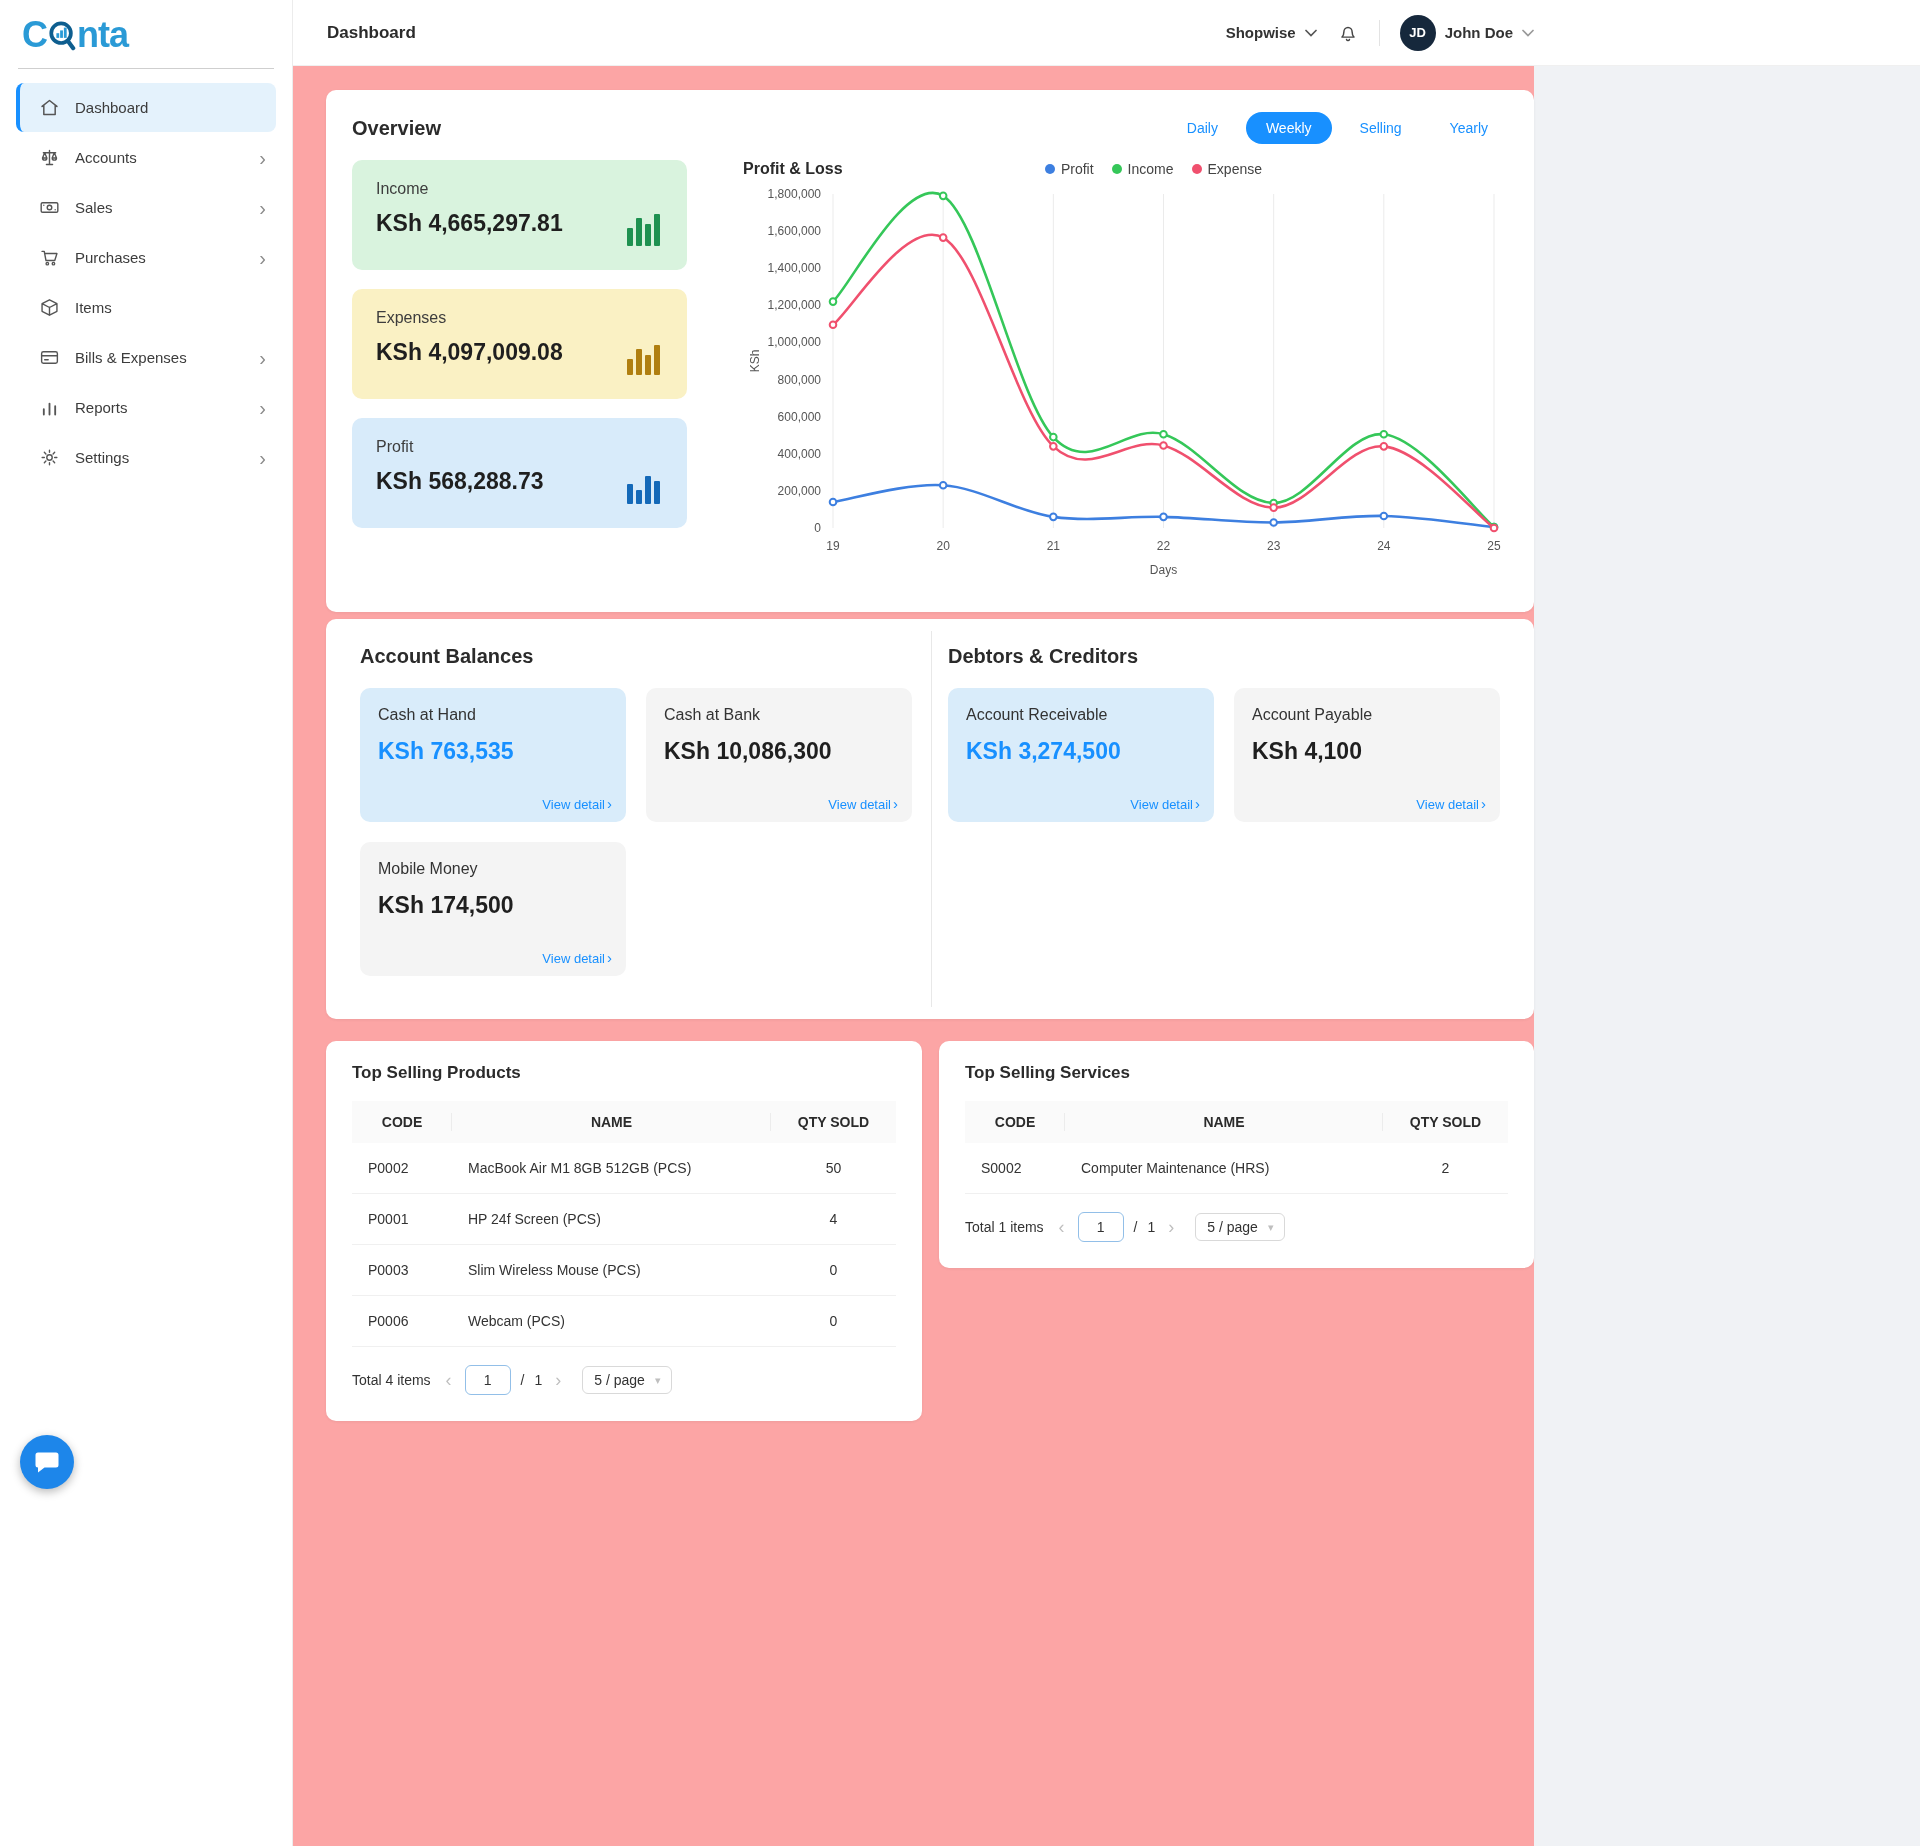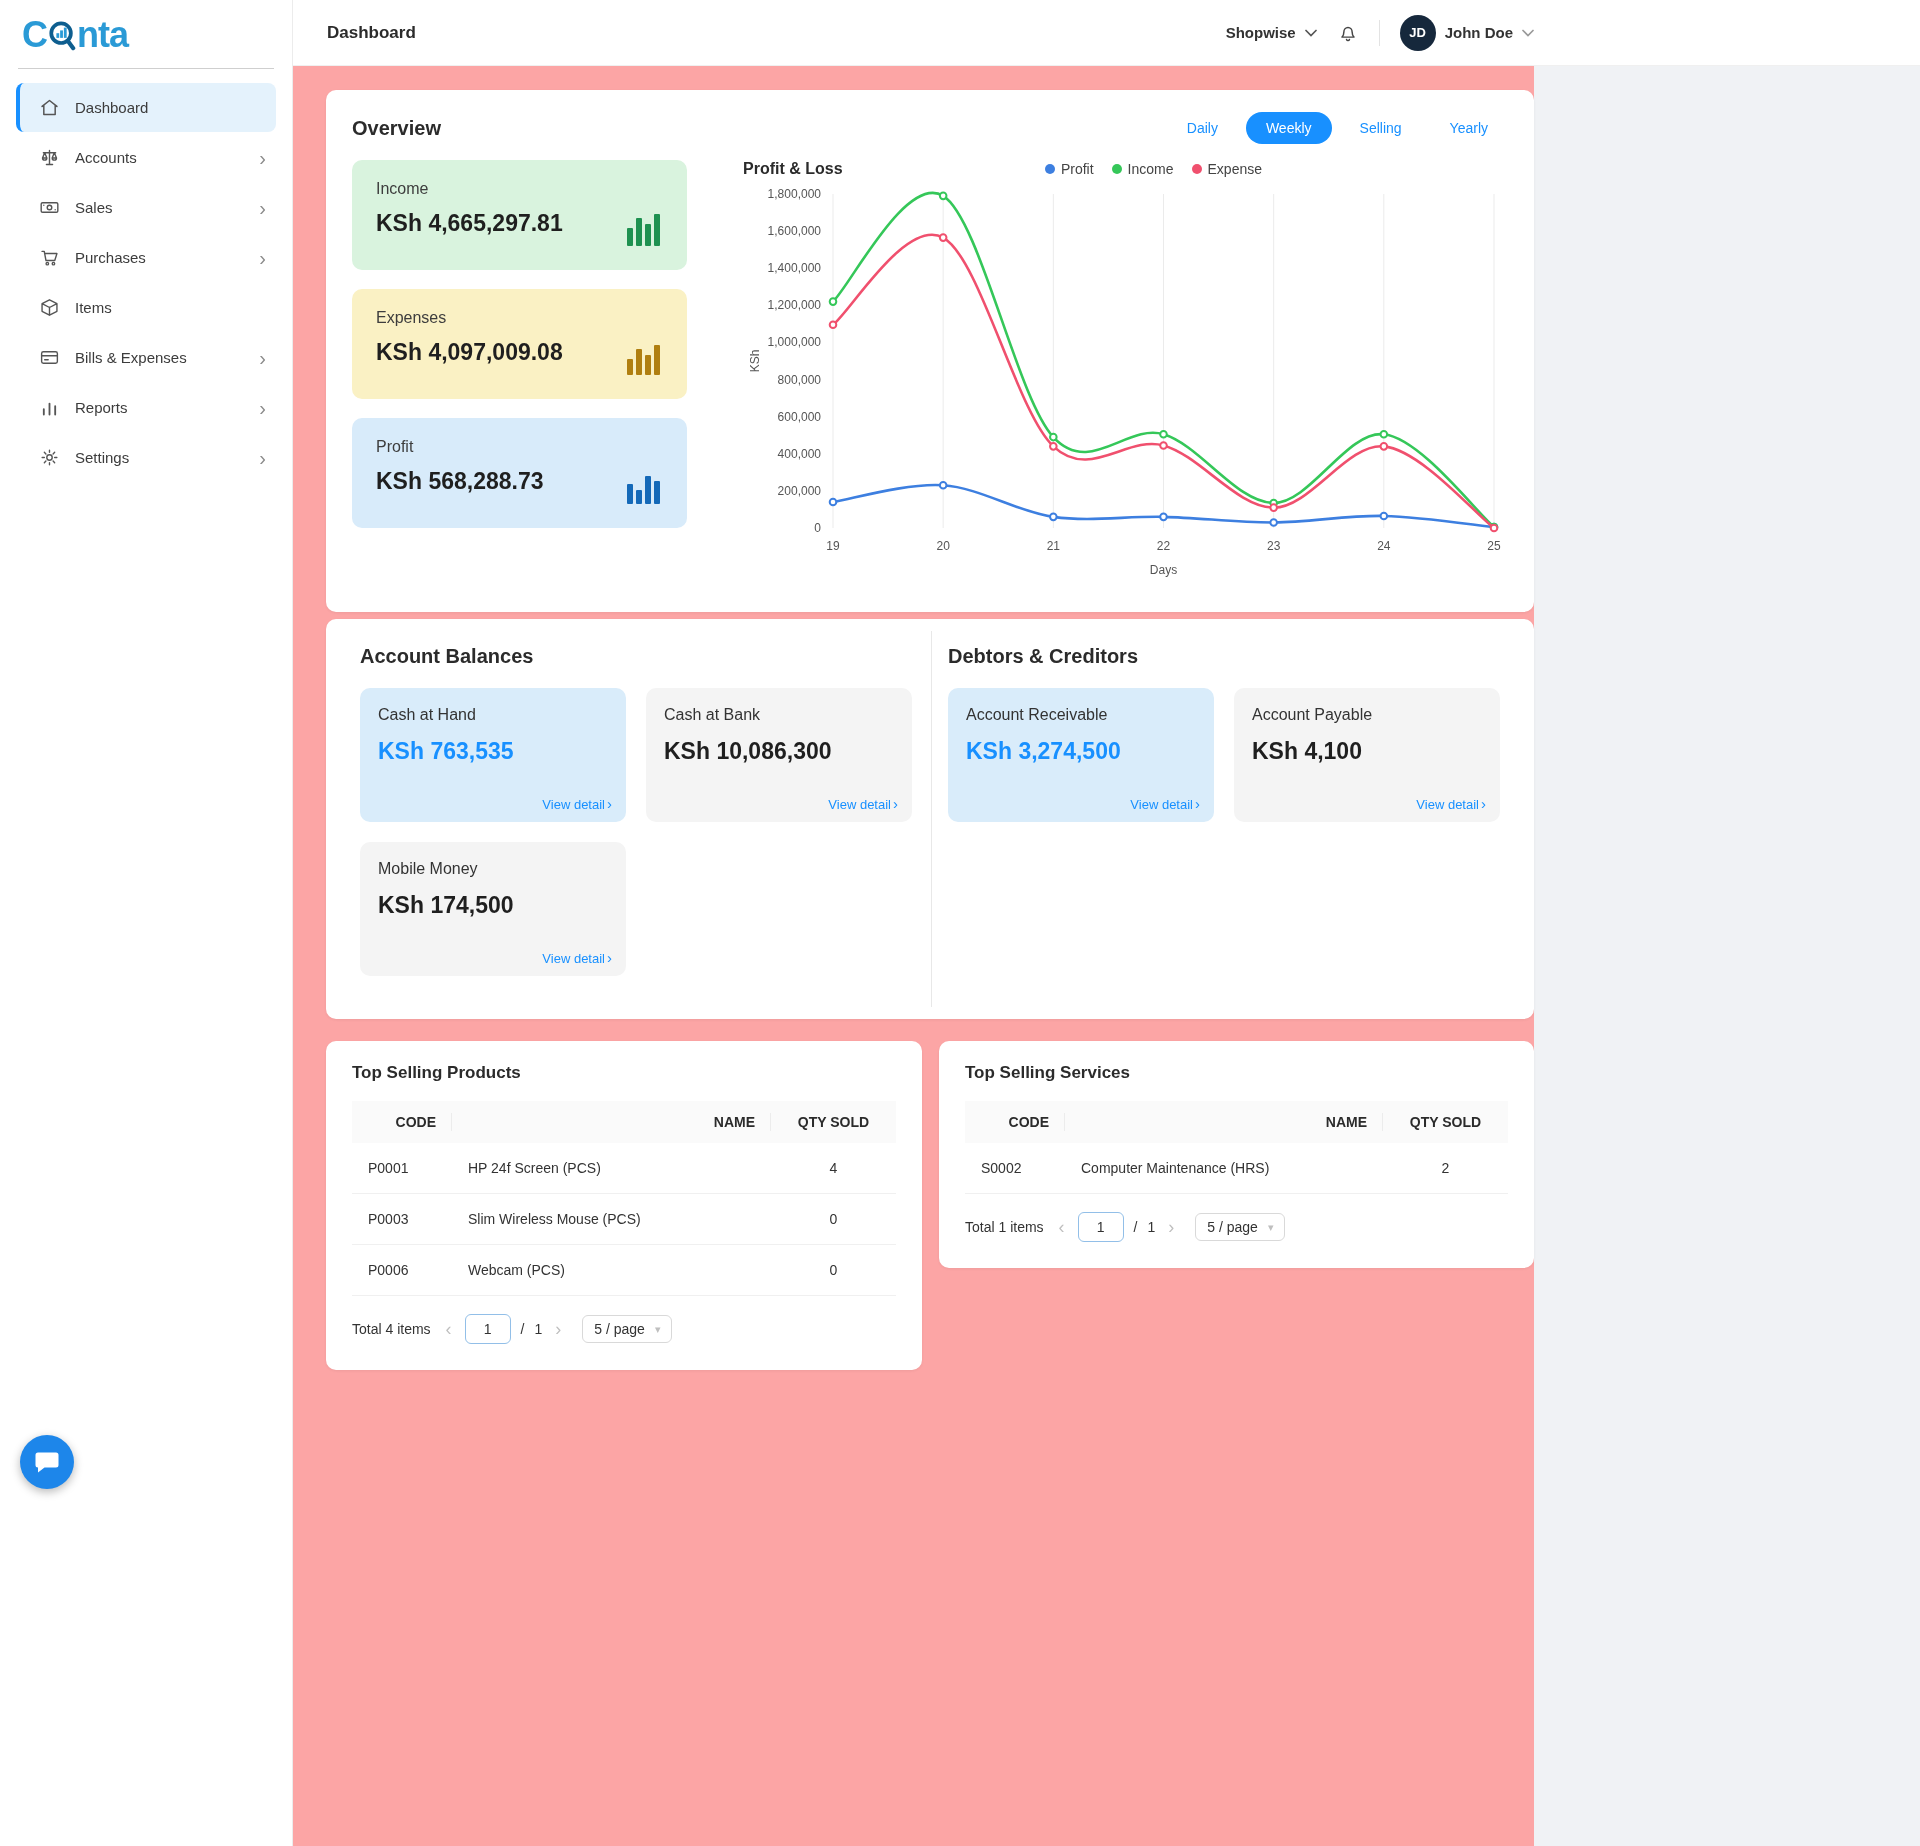--- a/index.html
+++ b/index.html
@@ -79,21 +79,21 @@
   .tile-link { position: absolute; right: 14px; bottom: 10px; color: #1890ff; font-size: 13px; cursor: pointer; }
   .tile-link .arrow { font-size: 15px; margin-left: 2px; }
 
   
   .bottom { display: flex; gap: 17px; margin-top: 22px; align-items: flex-start; }
   .table-card { padding: 22px 26px 26px; }
   .products { width: 596px; }
   .services { width: 595px; }
   .table-title { font-size: 17px; font-weight: 700; color: #2b2b2b; margin-bottom: 18px; }
   table { width: 100%; border-collapse: collapse; font-size: 14px; }
-  th { background: #fafafa; text-align: right; padding: 13px 16px; font-weight: 700; color: #2b2b2b; position: relative; }
+  th { background: #fafafa; text-align: center; padding: 13px 16px; font-weight: 700; color: #2b2b2b; position: relative; }
   th:not(:last-child)::after { content: ""; position: absolute; right: 0; top: 28%; height: 44%; width: 1px; background: #ececec; }
   th.qty, td.qty { text-align: center; }
   td { padding: 17px 16px; border-bottom: 1px solid #f0f0f0; color: #333; }
   .col-code { width: 100px; }
   .col-qty  { width: 125px; }
   .pagination { display: flex; align-items: center; gap: 10px; margin-top: 18px; font-size: 14px; color: #333; }
   .pg-total { margin-right: 2px; }
   .pg-arrow { color: #bfbfbf; font-size: 18px; padding: 0 3px; cursor: pointer; line-height: 1; }
   .pg-input { width: 46px; height: 30px; border: 1px solid #92bfe8; border-radius: 6px; text-align: center; font-size: 14px; color: #333; font-family: "Liberation Sans", sans-serif; }
   .pg-of { color: #333; }
@@ -407,20 +407,25 @@
           <table>
             <thead>
               <tr>
                 <th class="col-code">CODE</th>
                 <th>NAME</th>
                 <th class="qty col-qty">QTY SOLD</th>
               </tr>
             </thead>
             <tbody>
               <tr>
+                <td>P0002</td>
+                <td>MacBook Air M1 8GB 512GB (PCS)</td>
+                <td class="qty">50</td>
+              </tr>
+              <tr>
                 <td>P0001</td>
                 <td>HP 24f Screen (PCS)</td>
                 <td class="qty">4</td>
               </tr>
               <tr>
                 <td>P0003</td>
                 <td>Slim Wireless Mouse (PCS)</td>
                 <td class="qty">0</td>
               </tr>
               <tr>

